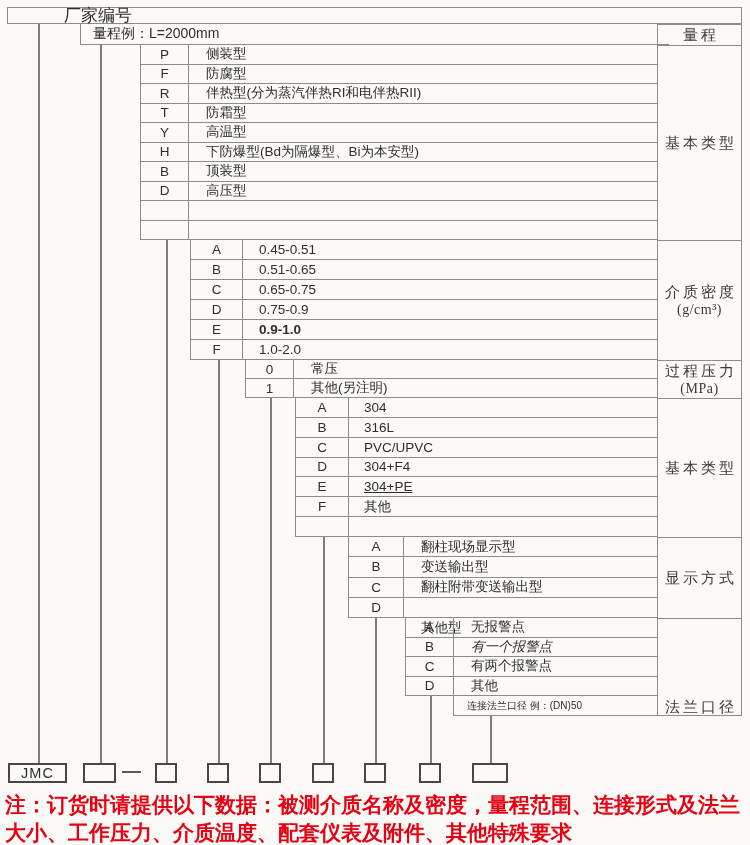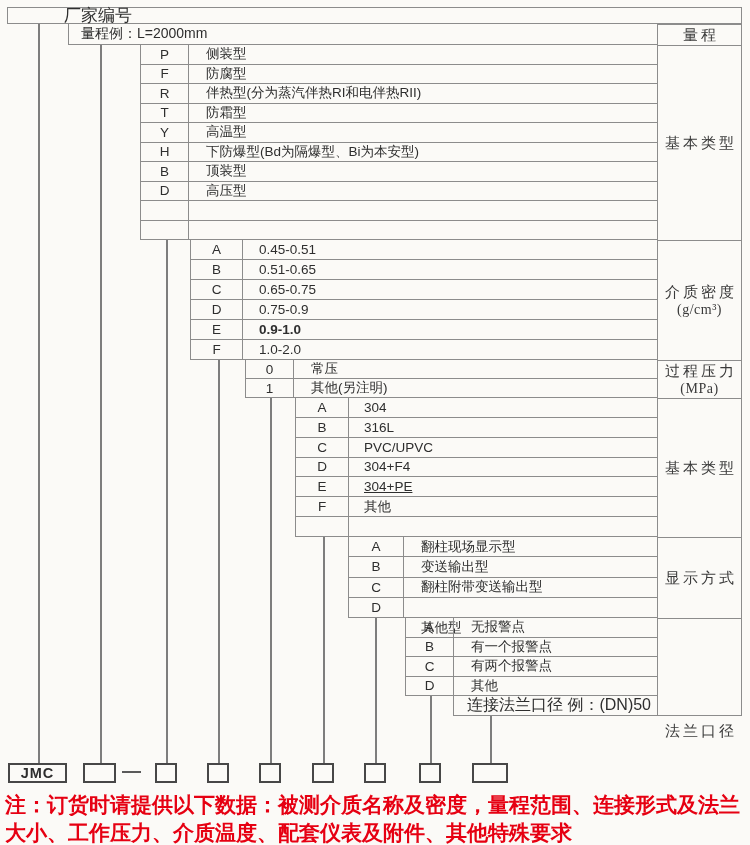--- a/index.html
+++ b/index.html
@@ -7,56 +7,56 @@
     --box-border:#474747; --text:#2e2e2e; --red:#e60012;
   }
   html,body{margin:0;padding:0;}
   body{background:#fff;font-family:"Liberation Sans","DejaVu Sans",sans-serif;color:var(--text);}
   .canvas{position:relative;width:750px;height:845px;background:var(--bg);overflow:hidden;}
 
   
   .mfr-row{position:absolute;left:7px;top:7px;width:735px;height:17px;
     border:1px solid var(--grid);box-sizing:border-box;display:flex;align-items:center;}
   .mfr-row .cell-text{padding-left:56px;font-size:17px;}
-  .range-row{position:absolute;left:68px;top:24px;width:589px;height:21px;
+  .range-row{position:absolute;left:80px;top:24px;width:589px;height:21px;
     border-left:1px solid var(--grid);border-bottom:1px solid var(--grid);
     box-sizing:border-box;display:flex;align-items:center;}
   .range-row .cell-text{padding-left:12px;font-size:14px;}
 
   
   .sec-table{position:absolute;border-left:1px solid var(--grid);box-sizing:border-box;}
   .sec-row{display:flex;border-bottom:1px solid var(--grid);box-sizing:border-box;}
   .code-cell{border-right:1px solid var(--grid);box-sizing:border-box;
     display:flex;align-items:center;justify-content:center;font-size:13.5px;flex:0 0 auto;}
   .val-cell{display:flex;align-items:center;font-size:13.5px;flex:1 1 auto;box-sizing:border-box;}
 
   
   .flange-row{position:absolute;left:453px;top:696px;width:204px;height:20px;
     border-left:1px solid var(--grid);border-bottom:1px solid var(--grid);
     box-sizing:border-box;display:flex;align-items:center;}
-  .flange-row span{padding-left:13px;font-size:16px;}
+  .flange-row span{padding-left:13px;font-size:10px;}
 
   
   .label-col{position:absolute;left:657px;top:24px;width:85px;height:692px;
     border:1px solid var(--grid);box-sizing:border-box;}
   .label-cell{position:absolute;left:0;width:100%;box-sizing:border-box;
     border-bottom:1px solid var(--grid);display:flex;flex-direction:column;
     align-items:center;justify-content:center;
     font-family:"Liberation Serif","DejaVu Serif",serif;font-size:15px;color:#3a3a3a;}
-  .label-cell.last{border-bottom:none;margin-top:24px;}
+  .label-cell.last{border-bottom:none;}
   .label-main{letter-spacing:3px;text-indent:3px;line-height:18px;white-space:nowrap;}
   .label-unit{letter-spacing:0.5px;line-height:17px;font-size:14px;white-space:nowrap;}
 
   
   .connector{position:absolute;width:1.5px;background:var(--connector);}
 
   
   .code-box{position:absolute;top:763px;height:20px;border:2px solid var(--box-border);
     box-sizing:border-box;background:var(--bg);display:flex;align-items:center;justify-content:center;}
-  .jmc{left:8px;width:59px;font-weight:700;font-size:14.5px;letter-spacing:1px;}
+  .jmc{left:8px;width:59px;font-weight:400;font-size:14.5px;letter-spacing:1px;}
   .dash{position:absolute;left:122px;top:771px;width:19px;height:2px;background:#5a5a5a;}
 
   
   .note{position:absolute;left:5px;top:791px;width:742px;
     font-size:21px;line-height:27.5px;font-weight:700;color:var(--red);}
 </style>
 </head>
 <body>
 
 <div class="canvas">
@@ -196,21 +196,21 @@
           <div class="val-cell" style="padding-left: 17px; margin-top: 30px;">其他型</div>
         </div>
       </div>
       <div class="sec-table" style="left: 405px; top: 618px; width: 252px;">
         <div class="sec-row" style="height: 19.5px;">
           <div class="code-cell" style="width: 48px;">A</div>
           <div class="val-cell" style="padding-left: 17px;">无报警点</div>
         </div>
         <div class="sec-row" style="height: 19.5px;">
           <div class="code-cell" style="width: 48px;">B</div>
-          <div class="val-cell" style="padding-left: 17px;">有一个报警点</div>
+          <div class="val-cell" style="padding-left: 17px; font-style: italic;">有一个报警点</div>
         </div>
         <div class="sec-row" style="height: 19.5px;">
           <div class="code-cell" style="width: 48px;">C</div>
           <div class="val-cell" style="padding-left: 17px;">有两个报警点</div>
         </div>
         <div class="sec-row" style="height: 19.5px;">
           <div class="code-cell" style="width: 48px;">D</div>
           <div class="val-cell" style="padding-left: 17px;">其他</div>
         </div>
       </div>

